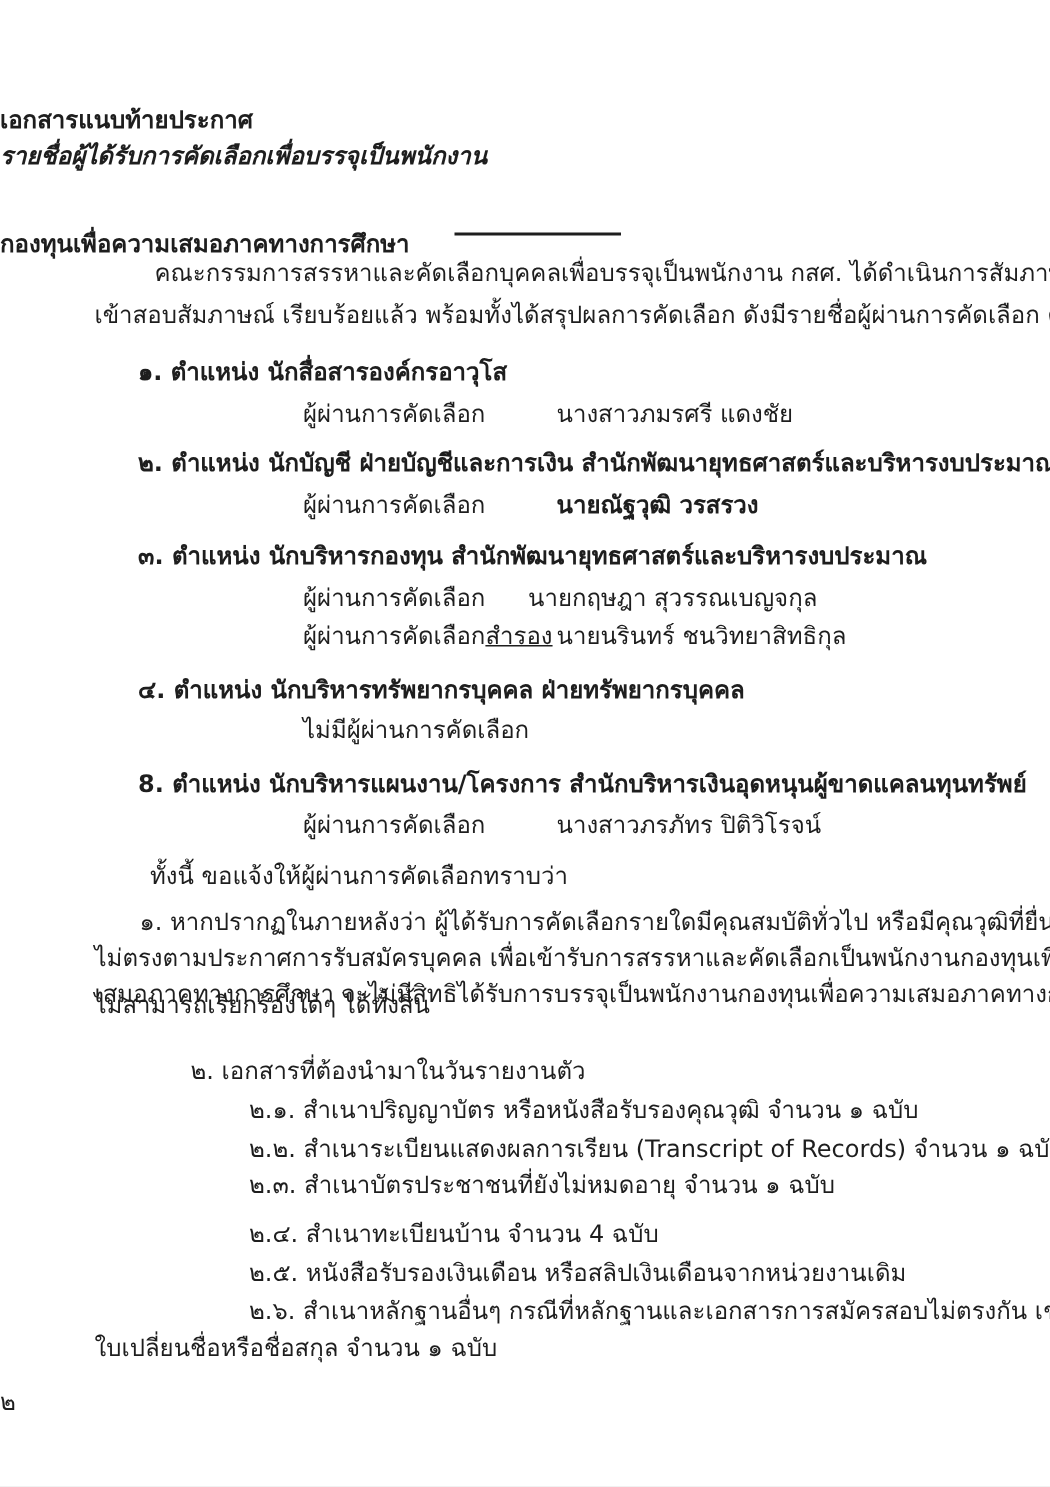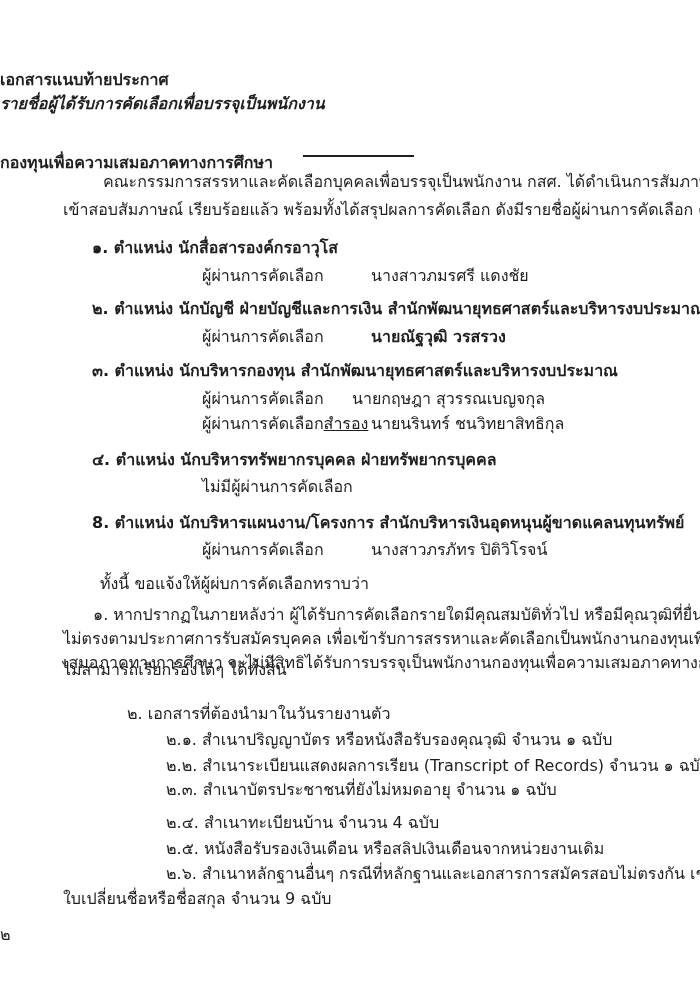--- a/index.html
+++ b/index.html
@@ -72,32 +72,32 @@
   <div class="line" style="top:477px; left:0; width:700px;">
     <span class="col" style="left:202px;">ไม่มีผู้ผ่านการคัดเลือก</span>
   </div>
 
   <div class="line bold" style="top:513px; left:92px;">8. ตำแหน่ง นักบริหารแผนงาน/โครงการ สำนักบริหารเงินอุดหนุนผู้ขาดแคลนทุนทรัพย์</div>
   <div class="line" style="top:540px; left:0; width:700px;">
     <span class="col" style="left:202px;">ผู้ผ่านการคัดเลือก</span>
     <span class="col" style="left:371px;">นางสาวภรภัทร ปิติวิโรจน์</span>
   </div>
 
-  <div class="line" style="top:574px; left:100px;">ทั้งนี้ ขอแจ้งให้ผู้ผ่บการคัดเลือกทราบว่า</div>
+  <div class="line" style="top:574px; left:100px;">ทั้งนี้ ขอแจ้งให้ผู้ผ่านการคัดเลือกทราบว่า</div>
 
   <div class="line" style="top:605px; left:93px;">๑. หากปรากฏในภายหลังว่า ผู้ได้รับการคัดเลือกรายใดมีคุณสมบัติทั่วไป หรือมีคุณวุฒิที่ยื่นสมัคร</div>
   <div class="line" style="top:629px; left:63px;">ไม่ตรงตามประกาศการรับสมัครบุคคล เพื่อเข้ารับการสรรหาและคัดเลือกเป็นพนักงานกองทุนเพื่อความ</div>
   <div class="line" style="top:653px; left:63px;">เสมอภาคทางการศึกษา จะไม่มีสิทธิได้รับการบรรจุเป็นพนักงานกองทุนเพื่อความเสมอภาคทางการศึกษา และ</div>
   <div class="line" style="top:660px; left:63px;">ไม่สามารถเรียกร้องใดๆ ได้ทั้งสิ้น</div>
 
   <div class="line" style="top:704px; left:127px;">๒. เอกสารที่ต้องนำมาในวันรายงานตัว</div>
 
   <div class="line" style="top:730px; left:166px;">๒.๑. สำเนาปริญญาบัตร หรือหนังสือรับรองคุณวุฒิ จำนวน ๑ ฉบับ</div>
   <div class="line" style="top:756px; left:166px;">๒.๒. สำเนาระเบียนแสดงผลการเรียน (Transcript of Records) จำนวน ๑ ฉบับ</div>
   <div class="line" style="top:780px; left:166px;">๒.๓. สำเนาบัตรประชาชนที่ยังไม่หมดอายุ จำนวน ๑ ฉบับ</div>
   <div class="line" style="top:813px; left:166px;">๒.๔. สำเนาทะเบียนบ้าน จำนวน 4 ฉบับ</div>
   <div class="line" style="top:839px; left:166px;">๒.๕. หนังสือรับรองเงินเดือน หรือสลิปเงินเดือนจากหน่วยงานเดิม</div>
   <div class="line" style="top:864px; left:166px;">๒.๖. สำเนาหลักฐานอื่นๆ กรณีที่หลักฐานและเอกสารการสมัครสอบไม่ตรงกัน เช่น</div>
-  <div class="line" style="top:889px; left:63px;">ใบเปลี่ยนชื่อหรือชื่อสกุล จำนวน 9 ฉบับ</div>
+  <div class="line" style="top:889px; left:63px;">ใบเปลี่ยนชื่อหรือชื่อสกุล จำนวน ๑ ฉบับ</div>
 
   <div class="line centered" style="top:925px;">๒</div>
 
 </div>
 
 </body></html>

